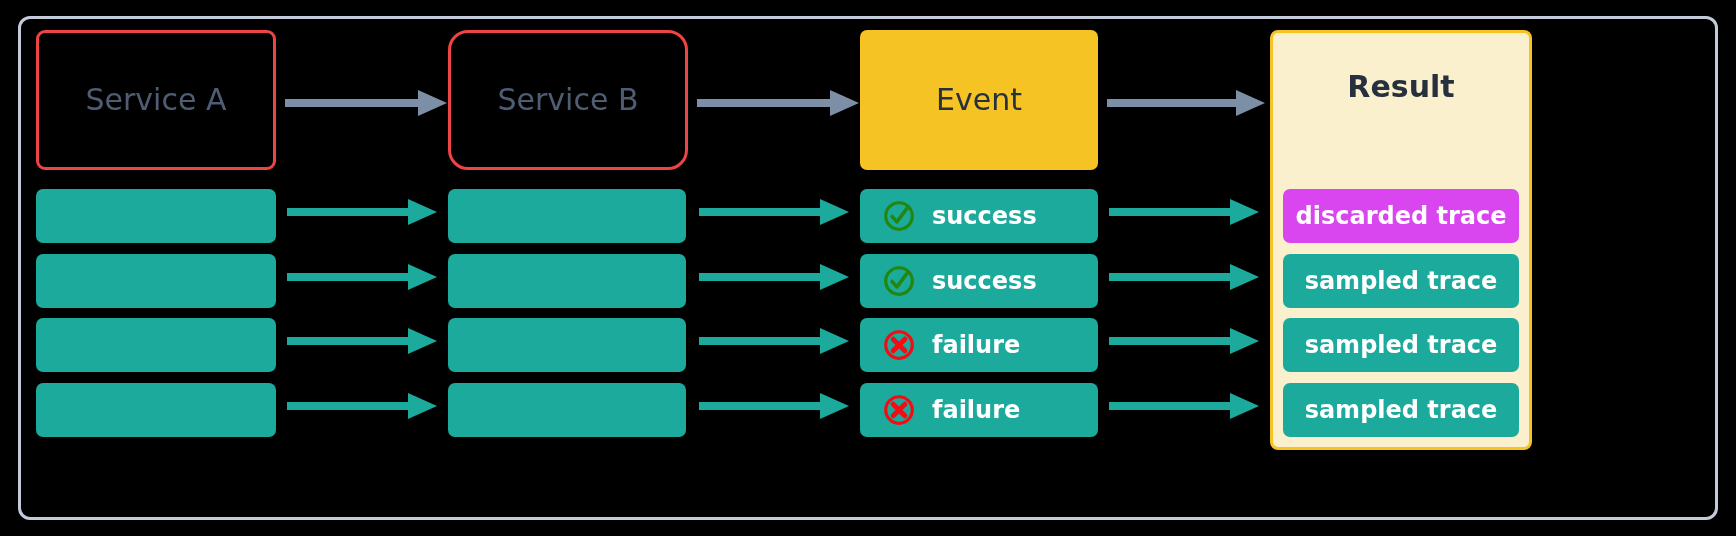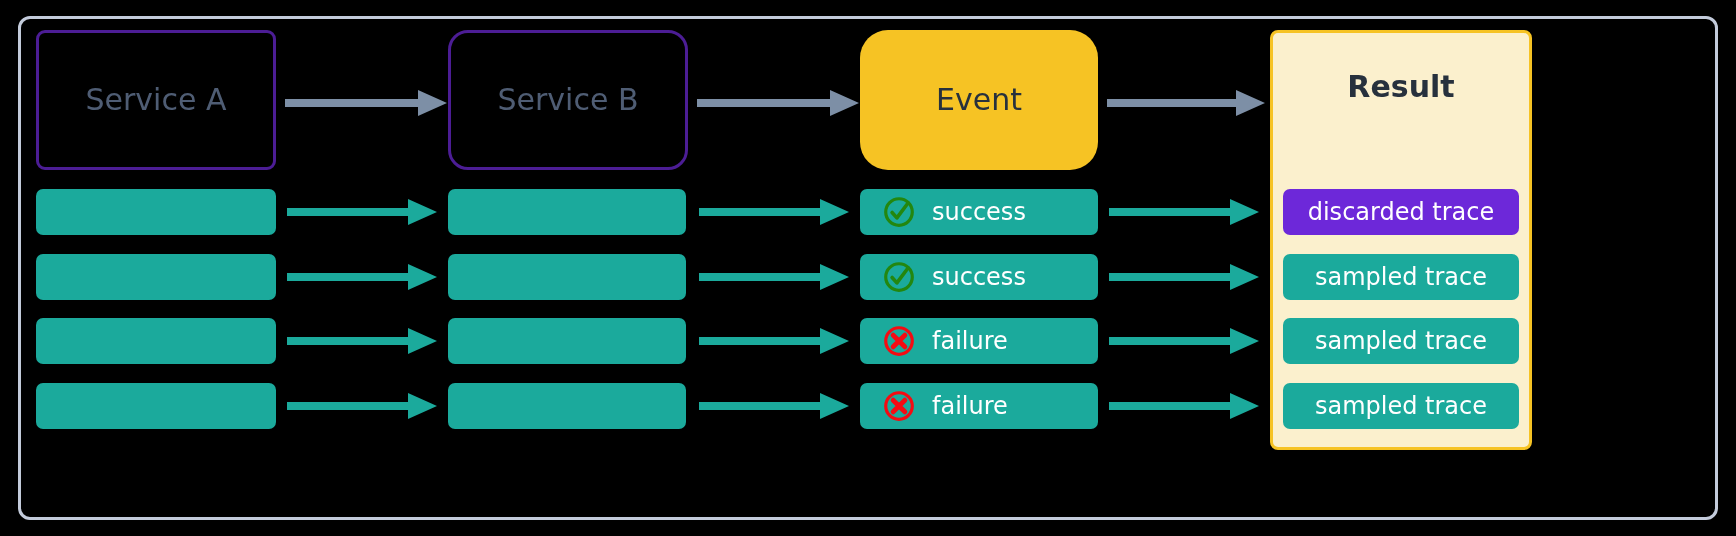--- a/index.html
+++ b/index.html
@@ -22,21 +22,21 @@
   }
 
   
   .col-head {
     position: absolute;
     display: flex; align-items: center; justify-content: center;
     text-align: center;
     line-height: 1.28;
   }
   .col-head.service {
-    border: 3px solid #4c1d95;
+    border: 3px solid #ef4444;
     border-radius: 9px;
     background: transparent;
     color: #4f5d74;
     font-size: 30px;
     font-weight: 400;
   }
   .col-head.event {
     background: #f6c324;
     border-radius: 7px;
     color: #27313d;
@@ -59,32 +59,32 @@
     width: 100%;
     text-align: center;
     color: #27313d;
     font-size: 30px;
     font-weight: bold;
   }
 
   
   .bar {
     position: absolute;
-    height: 46px;
+    height: 54px;
     border-radius: 7px;
     display: flex;
     align-items: center;
     color: #ffffff;
     font-size: 24px;
-    font-weight: 400;
+    font-weight: 700;
   }
   .bar.plain   { background: #1baa9c; }
   .bar.outcome { background: #1baa9c; padding-left: 22px; gap: 16px; }
   .bar.trace-sampled   { background: #1baa9c; justify-content: center; border-radius: 7px; }
-  .bar.trace-discarded { background: #6d28d9; justify-content: center; }
+  .bar.trace-discarded { background: #d946ef; justify-content: center; }
 
   
   .icon { width: 34px; height: 34px; flex: 0 0 34px; display:block; }
 
   
   .arrow { position: absolute; display: block; }
 
   .outcome-label { white-space: nowrap; }
   .trace-label   { white-space: nowrap; }
 </style>
@@ -96,21 +96,21 @@
   <div class="outer-frame"></div>
 
   <div class="col-head service" style="left:36px; top:30px; width:240px; height:140px;">
     <span>Service A</span>
   </div>
 
   <div class="col-head service" style="left:448px; top:30px; width:240px; height:140px;border-radius:20px;">
     <span>Service B</span>
   </div>
 
-  <div class="col-head event" style="left:860px; top:30px; width:238px; height:140px; flex-direction:column;border-radius:28px;">
+  <div class="col-head event" style="left:860px; top:30px; width:238px; height:140px; flex-direction:column;">
     <span>Event</span>
   </div>
 
   <div class="result-panel">
     <div class="result-title">Result</div>
   </div>
 
   <svg class="arrow" style="left:285px; top:88px;" width="162" height="30" viewBox="0 0 162 30">
     <path d="M0 11 H133 V2 L162 15 L133 28 V19 H0 Z" fill="#7d8fa6"></path>
   </svg>

